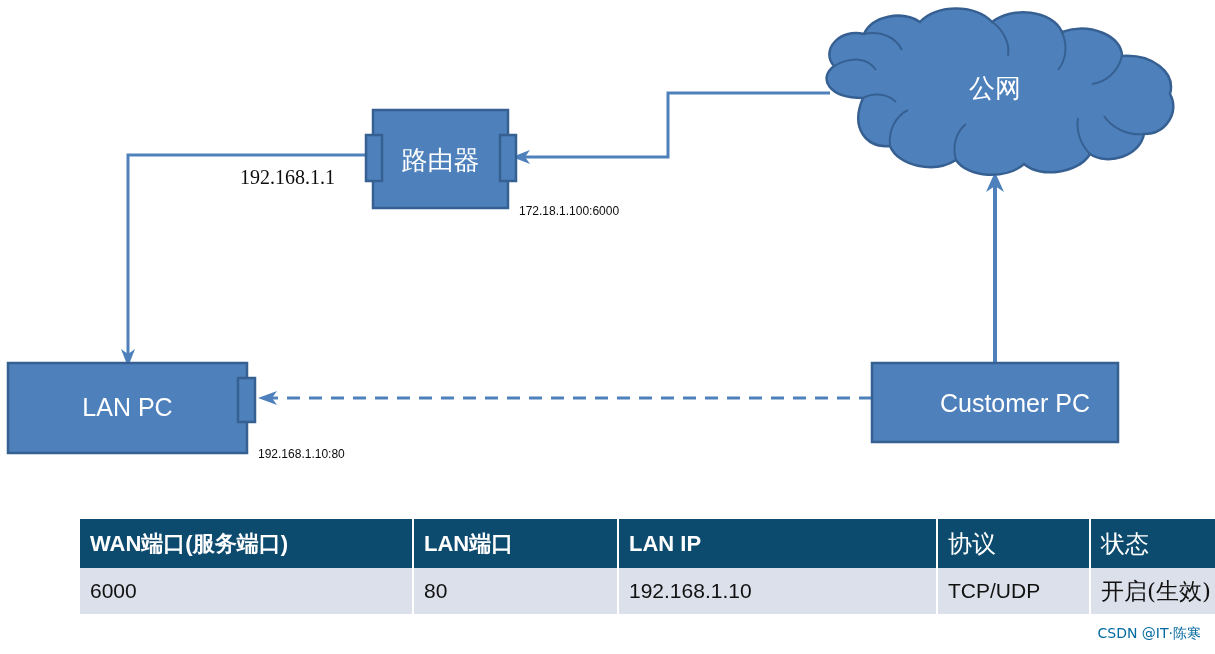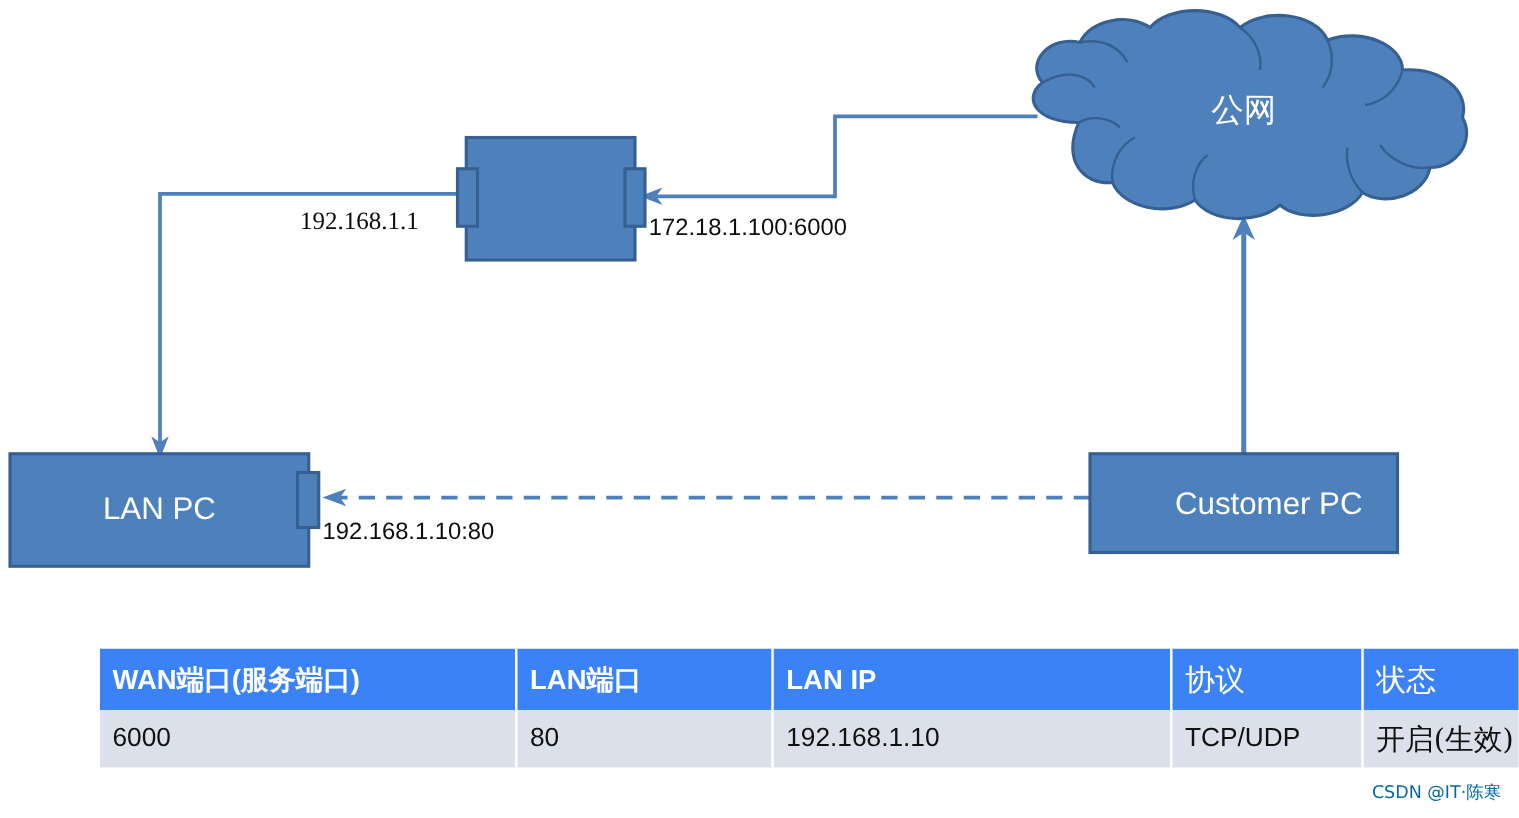--- a/index.html
+++ b/index.html
@@ -43,21 +43,22 @@
   
   .annot {
     position: absolute;
     color: #0d0d0d;
     font-size: 20px;
     font-family: "Liberation Serif", "DejaVu Serif", serif;
     white-space: nowrap;
   }
   .annot.sans {
     font-family: "Liberation Sans", "DejaVu Sans", sans-serif;
-    font-size: 19px;
+    font-size: 12px;
+    margin-top: 32px;
   }
 
   
   #port-table {
     position: absolute;
     left: 80px;
     top: 519px;
     width: 1113px;
     border-collapse: collapse;
     table-layout: fixed;
@@ -65,21 +66,21 @@
   #port-table th, #port-table td {
     padding: 0 10px;
     text-align: left;
     vertical-align: middle;
     border-right: 2px solid #ffffff;
   }
   #port-table th:last-child, #port-table td:last-child {
     border-right: none;
   }
   #port-table thead th {
-    background: #3b82f6;
+    background: #0c4a6e;
     color: #ffffff;
     height: 49px;
     font-size: 22px;
     font-weight: bold;
     font-family: "Liberation Sans", "DejaVu Sans", sans-serif;
   }
   #port-table thead th.cjk-head {
     font-family: "DejaVu Serif", "Liberation Serif", serif;
     font-weight: normal;
     font-size: 24px;
@@ -188,20 +189,21 @@
     <g>
       <rect x="8" y="363" width="239" height="90" fill="#4E81BC" stroke="#376092" stroke-width="2.5"></rect>
       <rect x="238" y="378" width="17" height="44" fill="#4E81BC" stroke="#376092" stroke-width="2.5"></rect>
     </g>
 
     <g>
       <rect x="872" y="363" width="246" height="79" fill="#4E81BC" stroke="#376092" stroke-width="2.5"></rect>
     </g>
   </svg>
 
+  <div class="node-label cjk" style="left:373px; top:143px; width:135px;">路由器</div>
 
   <div class="node-label cjk" style="left:930px; top:71px; width:130px;">公网</div>
 
   <div class="node-label" style="left:8px; top:393px; width:239px;">LAN PC</div>
 
   <div class="node-label" style="left:872px; top:389px; width:246px;margin-left:20px;">Customer PC</div>
 
   <div class="annot" style="left:240px; top:166px;">192.168.1.1</div>
 
   <div class="annot sans" style="left:519px; top:172px;">172.18.1.100:6000</div>

